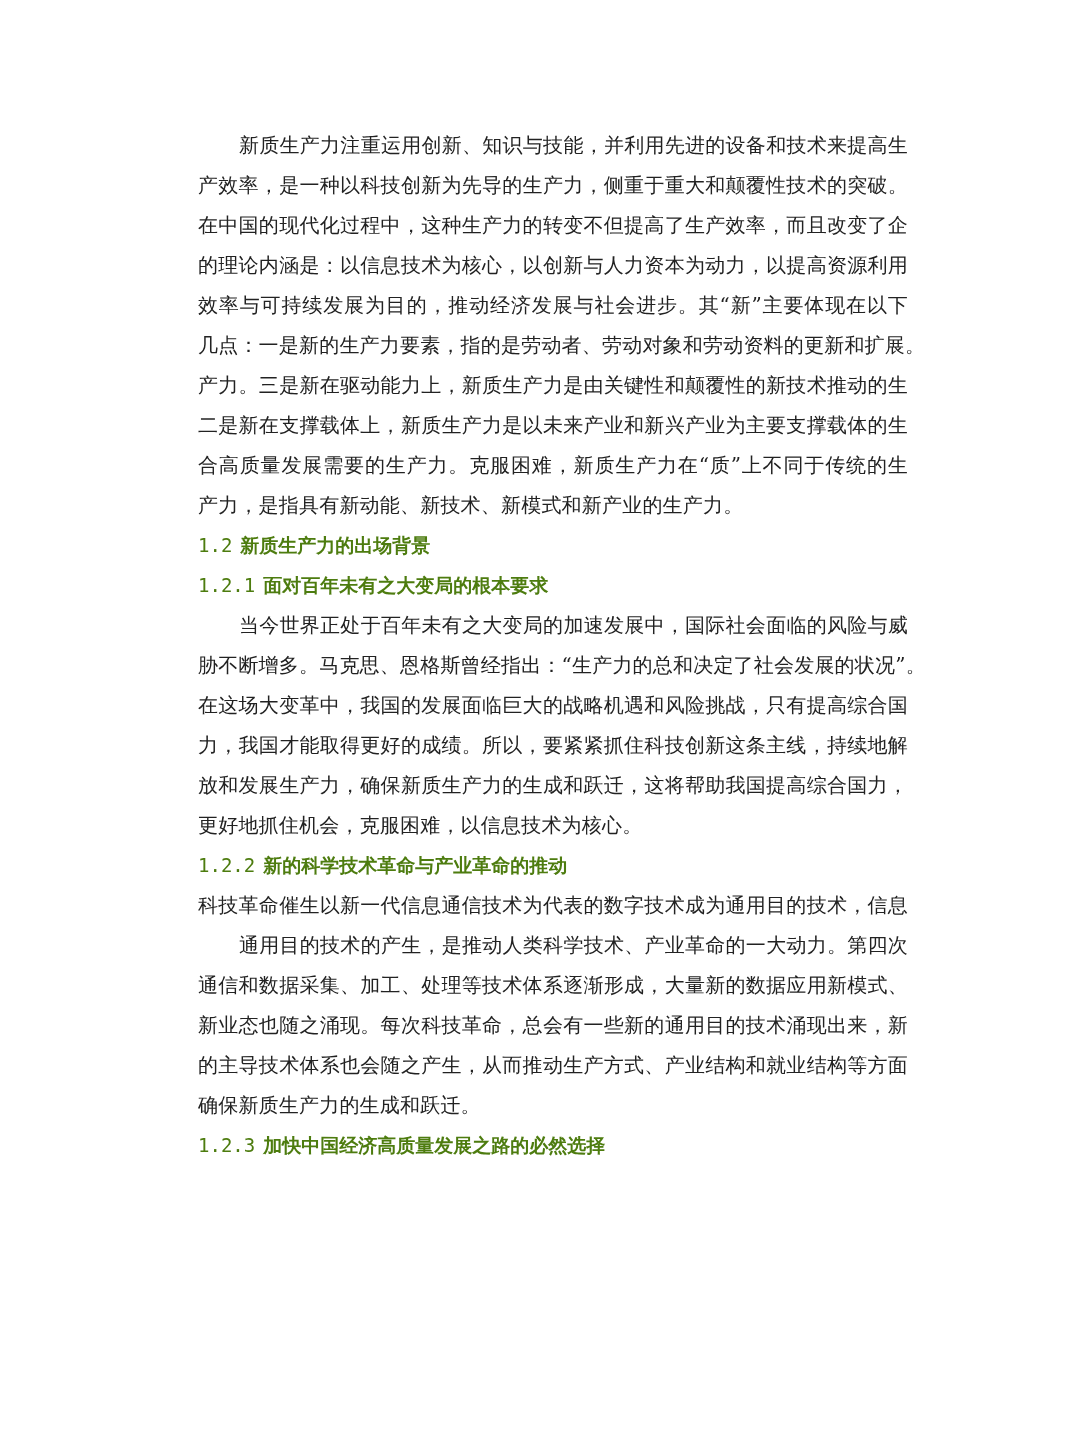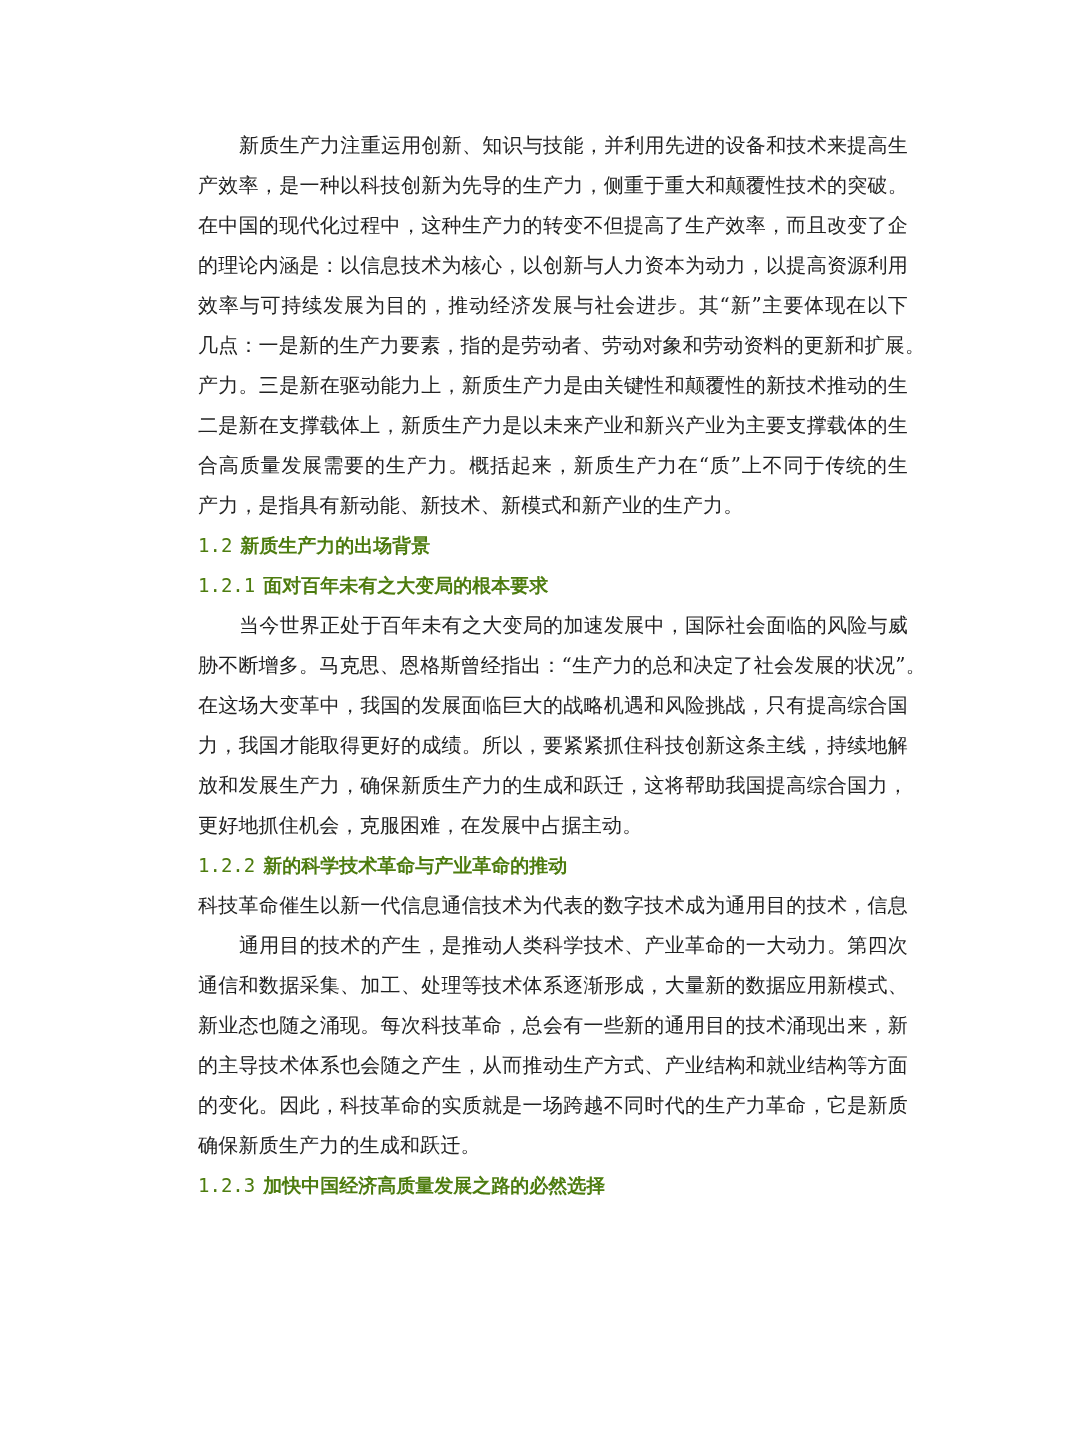--- a/index.html
+++ b/index.html
@@ -59,52 +59,51 @@
 
   <div>
     <div class="para-line indent">新质生产力注重运用创新、知识与技能，并利用先进的设备和技术来提高生</div>
     <div class="para-line">产效率，是一种以科技创新为先导的生产力，侧重于重大和颠覆性技术的突破。</div>
     <div class="para-line">在中国的现代化过程中，这种生产力的转变不但提高了生产效率，而且改变了企</div>
     <div class="para-line">的理论内涵是：以信息技术为核心，以创新与人力资本为动力，以提高资源利用</div>
     <div class="para-line">效率与可持续发展为目的，推动经济发展与社会进步。其“新”主要体现在以下</div>
     <div class="para-line">几点：一是新的生产力要素，指的是劳动者、劳动对象和劳动资料的更新和扩展。</div>
     <div class="para-line">产力。三是新在驱动能力上，新质生产力是由关键性和颠覆性的新技术推动的生</div>
     <div class="para-line">二是新在支撑载体上，新质生产力是以未来产业和新兴产业为主要支撑载体的生</div>
-    <div class="para-line">合高质量发展需要的生产力。概括起来，新质生产力在“质”上不同于传统的生</div>
+    <div class="para-line">合高质量发展需要的生产力。克服困难，新质生产力在“质”上不同于传统的生</div>
     <div class="para-line last">产力，是指具有新动能、新技术、新模式和新产业的生产力。</div>
   </div>
 
   <div class="heading">
     <span class="num">1.2</span><span>新质生产力的出场背景</span>
   </div>
 
   <div class="heading">
     <span class="num">1.2.1</span><span>面对百年未有之大变局的根本要求</span>
   </div>
 
   <div>
     <div class="para-line indent">当今世界正处于百年未有之大变局的加速发展中，国际社会面临的风险与威</div>
     <div class="para-line">胁不断增多。马克思、恩格斯曾经指出：“生产力的总和决定了社会发展的状况”。</div>
     <div class="para-line">在这场大变革中，我国的发展面临巨大的战略机遇和风险挑战，只有提高综合国</div>
     <div class="para-line">力，我国才能取得更好的成绩。所以，要紧紧抓住科技创新这条主线，持续地解</div>
     <div class="para-line">放和发展生产力，确保新质生产力的生成和跃迁，这将帮助我国提高综合国力，</div>
-    <div class="para-line last">更好地抓住机会，克服困难，在发展中占据主动。</div>
+    <div class="para-line last">更好地抓住机会，克服困难，以信息技术为核心。</div>
   </div>
 
   <div class="heading">
     <span class="num">1.2.2</span><span>新的科学技术革命与产业革命的推动</span>
   </div>
 
   <div>
     <div class="para-line">科技革命催生以新一代信息通信技术为代表的数字技术成为通用目的技术，信息</div>
     <div class="para-line indent">通用目的技术的产生，是推动人类科学技术、产业革命的一大动力。第四次</div>
     <div class="para-line">通信和数据采集、加工、处理等技术体系逐渐形成，大量新的数据应用新模式、</div>
     <div class="para-line">新业态也随之涌现。每次科技革命，总会有一些新的通用目的技术涌现出来，新</div>
     <div class="para-line">的主导技术体系也会随之产生，从而推动生产方式、产业结构和就业结构等方面</div>
-    <div class="para-line">的变化。因此，科技革命的实质就是一场跨越不同时代的生产力革命，它是新质</div>
     <div class="para-line last">确保新质生产力的生成和跃迁。</div>
   </div>
 
   <div class="heading">
     <span class="num">1.2.3</span><span>加快中国经济高质量发展之路的必然选择</span>
   </div>
 
 </div>
 
 </body></html>

